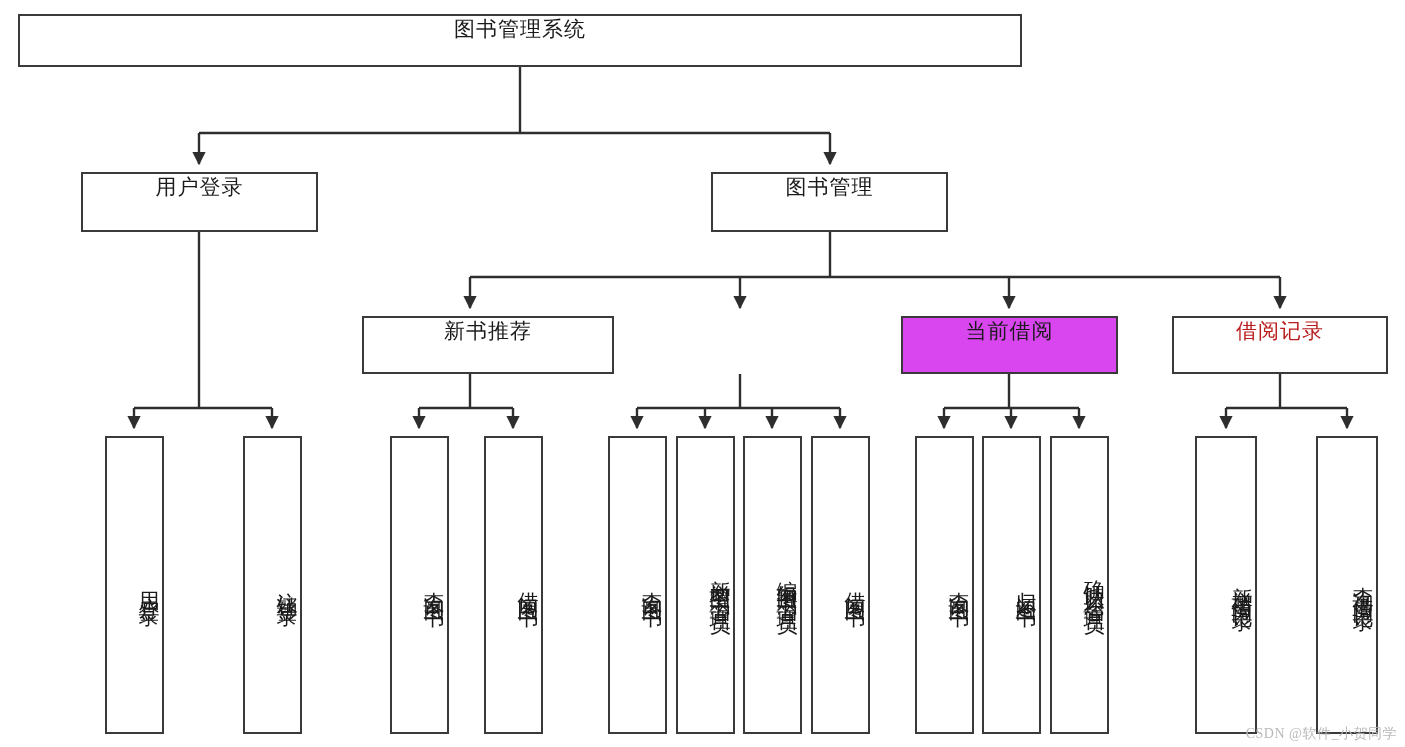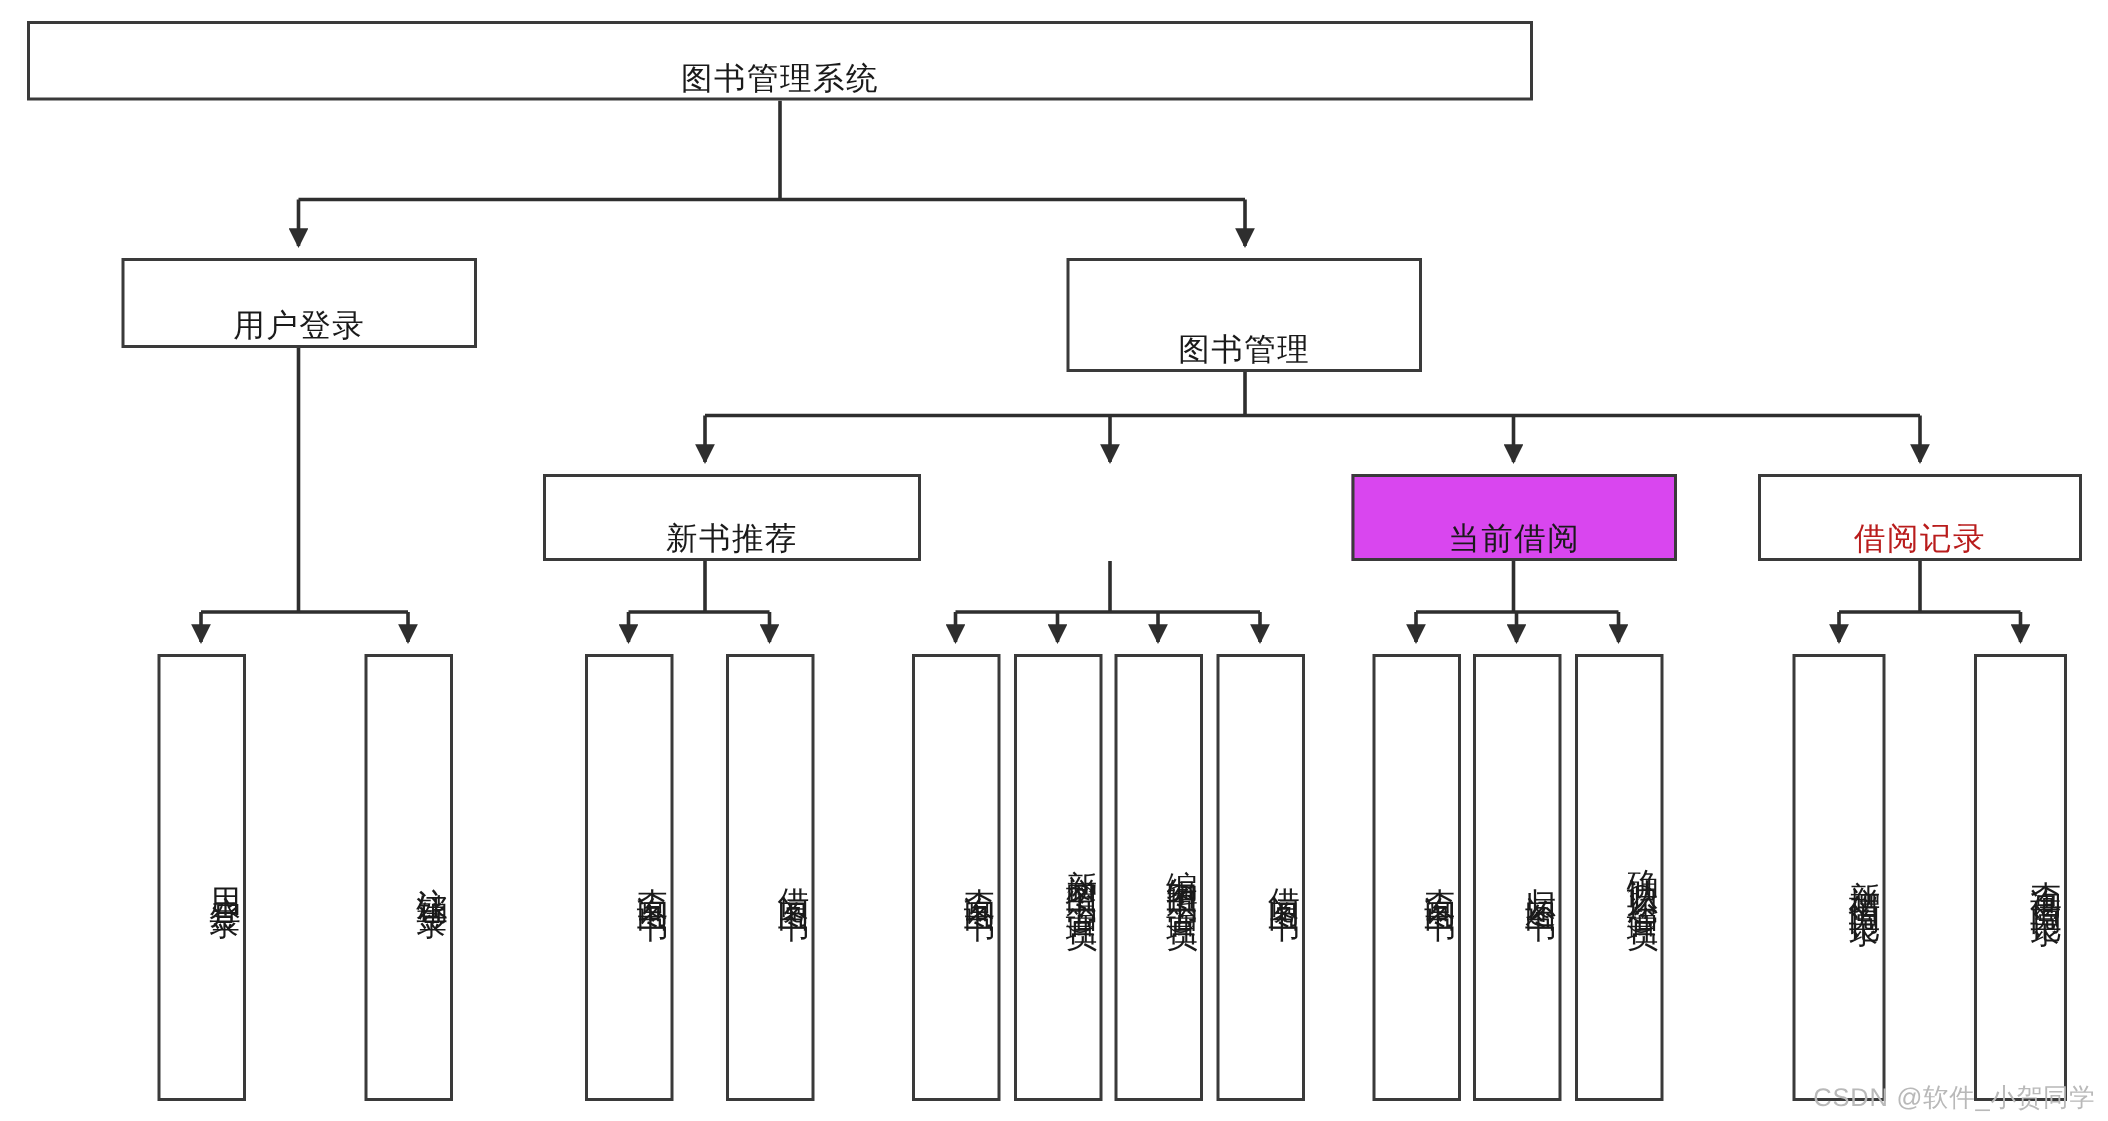--- a/index.html
+++ b/index.html
@@ -25,21 +25,21 @@
     top: 0;
     width: 1405px;
     height: 747px;
   }
   .node {
     position: absolute;
     box-sizing: border-box;
     background: #ffffff;
     border: 2px solid #3a3a3a;
     display: flex;
-    align-items: flex-end;
+    align-items: flex-start;
     justify-content: center;
     color: #1a1a1a;
     z-index: 2;
   }
   .node.root,
   .node.level2,
   .node.level3 {
     font-size: 21px;
     letter-spacing: 1px;
     line-height: 1.2;
@@ -60,26 +60,27 @@
   }
   .node.leaf .label {
     writing-mode: vertical-rl;
     text-orientation: upright;
     text-align: center;
   }
   #watermark {
     position: absolute;
     right: 8px;
     bottom: 4px;
-    font-size: 17px;
+    font-size: 14px;
     color: #b9b9b9;
     letter-spacing: 0.5px;
     z-index: 5;
     white-space: pre;
     pointer-events: none;
+    font-family: Liberation Serif, serif;
   }
 </style>
 </head>
 <body style="background: rgb(255, 255, 255);">
 
 <div id="canvas">
 
   <svg id="connectors" viewBox="0 0 1405 747" xmlns="http://www.w3.org/2000/svg">
     <defs>
       <marker id="arrow" viewBox="0 0 10 10" refX="9" refY="5" markerWidth="5.5" markerHeight="5.5" orient="auto-start-reverse">
@@ -130,21 +131,21 @@
     </g>
   </svg>
 
   <div class="node root" style="left: 18px; top: 14px; width: 1004px; height: 53px; border-color: rgb(58, 58, 58); background: rgb(255, 255, 255); color: rgb(26, 26, 26);">
     <span class="label">图书管理系统</span>
   </div>
 
   <div class="node level2" style="left: 81px; top: 172px; width: 237px; height: 60px; border-color: rgb(58, 58, 58); background: rgb(255, 255, 255); color: rgb(26, 26, 26);">
     <span class="label">用户登录</span>
   </div>
-  <div class="node level2" style="left: 711px; top: 172px; width: 237px; height: 76px; border-color: rgb(58, 58, 58); background: rgb(255, 255, 255); color: rgb(26, 26, 26);">
+  <div class="node level2" style="left: 711px; top: 172px; width: 237px; height: 60px; border-color: rgb(58, 58, 58); background: rgb(255, 255, 255); color: rgb(26, 26, 26);">
     <span class="label">图书管理</span>
   </div>
 
   <div class="node level3" style="left: 362px; top: 316px; width: 252px; height: 58px; border-color: rgb(58, 58, 58); background: rgb(255, 255, 255); color: rgb(26, 26, 26);">
     <span class="label">新书推荐</span>
   </div>
   <div class="node level3" style="left: 901px; top: 316px; width: 217px; height: 58px; border-color: rgb(58, 58, 58); background: #d946ef; color: rgb(26, 26, 26);">
     <span class="label">当前借阅</span>
   </div>
   <div class="node level3" style="left: 1172px; top: 316px; width: 216px; height: 58px; border-color: rgb(58, 58, 58); background: rgb(255, 255, 255); color: #b91c1c;">

